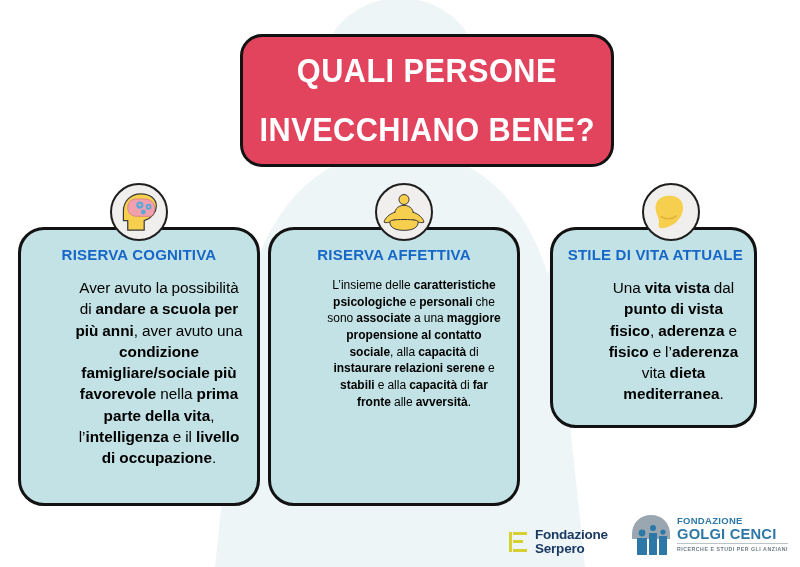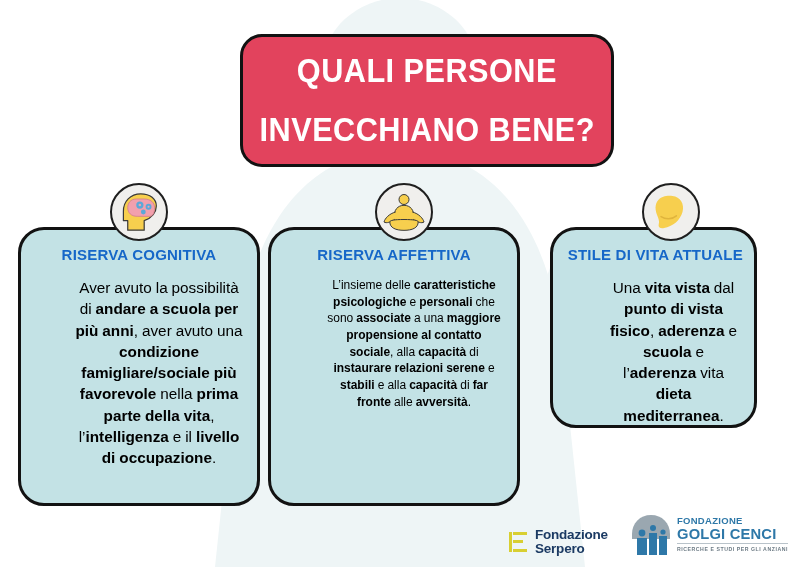--- a/index.html
+++ b/index.html
@@ -185,21 +185,21 @@
   <div class="card-body"><span>Aver avuto la possibilità di </span><b>andare a scuola per più anni</b><span>, aver avuto una </span><b>condizione famigliare/sociale più favorevole</b><span> nella </span><b>prima parte della vita</b><span>, l’</span><b>intelligenza</b><span> e il </span><b>livello di occupazione</b><span>.</span></div>
 </div>
 
 <div class="card" id="card-1">
   <div class="card-heading">RISERVA AFFETTIVA</div>
   <div class="card-body"><span>L’insieme delle </span><b>caratteristiche psicologiche</b><span> e </span><b>personali</b><span> che sono </span><b>associate</b><span> a una </span><b>maggiore propensione al contatto sociale</b><span>, alla </span><b>capacità</b><span> di </span><b>instaurare relazioni serene</b><span> e </span><b>stabili</b><span> e alla </span><b>capacità</b><span> di </span><b>far fronte</b><span> alle </span><b>avversità</b><span>.</span></div>
 </div>
 
 <div class="card" id="card-2">
   <div class="card-heading">STILE DI VITA ATTUALE</div>
-  <div class="card-body"><span>Una </span><b>vita vista</b><span> dal </span><b>punto di vista fisico</b><span>, </span><b>aderenza</b><span> e </span><b>scuola</b><span> e l’</span><b>aderenza</b><span> vita </span><b>dieta mediterranea</b><span>.</span></div>
+  <div class="card-body"><span>Una </span><b>vita vista</b><span> dal </span><b>punto di vista fisico</b><span>, </span><b>aderenza</b><span> e </span><b>fisico</b><span> e l’</span><b>aderenza</b><span> vita </span><b>dieta mediterranea</b><span>.</span></div>
 </div>
 
 <div id="footer-logos">
 
   <div class="logo-serpero">
     <svg class="mark" viewBox="0 0 20 22">
       <rect x="1" y="1" width="3" height="20" fill="#d8cf32"></rect>
       <rect x="5" y="1" width="14" height="3" fill="#d8cf32"></rect>
       <rect x="5" y="9" width="10" height="3" fill="#d8cf32"></rect>
       <rect x="5" y="18" width="14" height="3" fill="#d8cf32"></rect>

